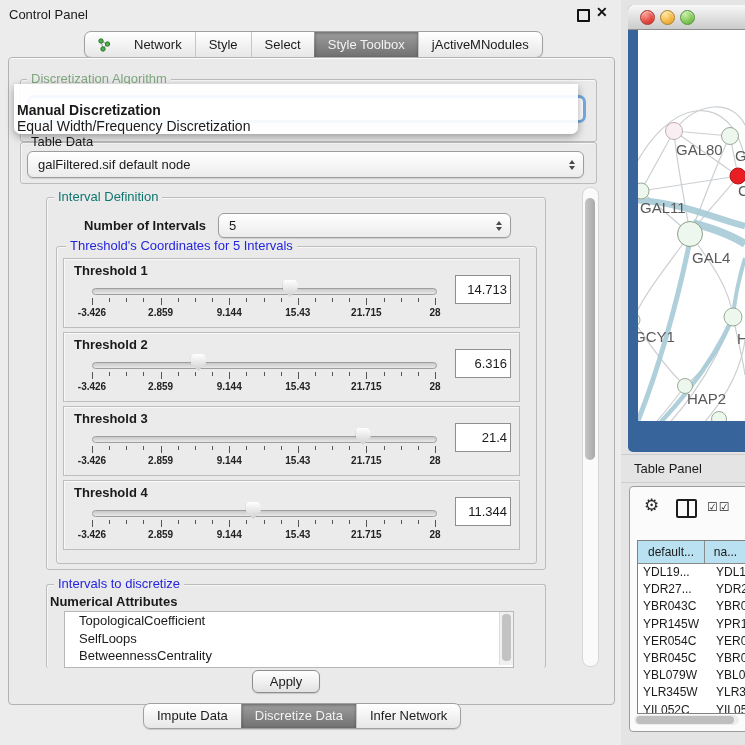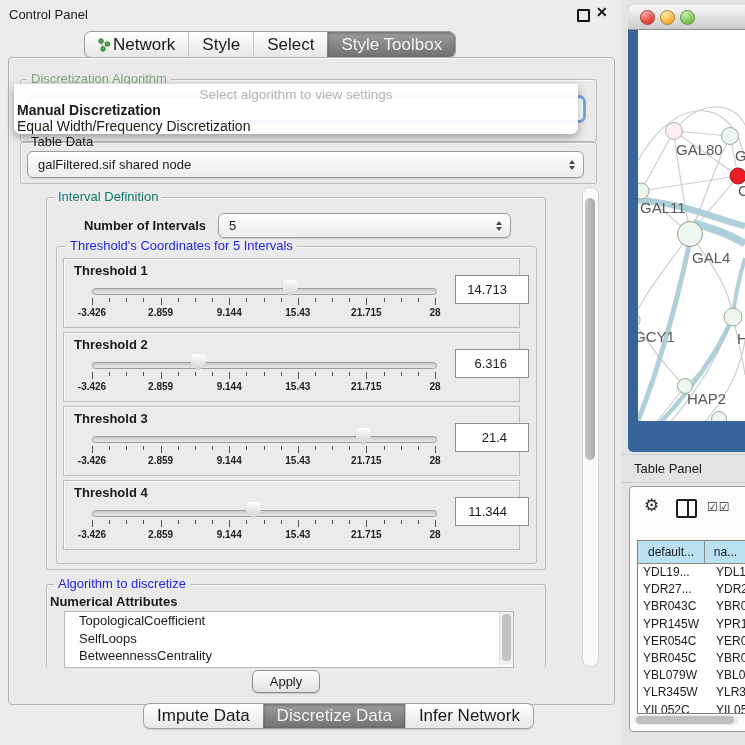--- a/index.html
+++ b/index.html
@@ -9,21 +9,21 @@
 
   
   .cp{left:0;top:0;width:621px;height:745px;background:#ececec;}
   .cp-title{left:9px;top:7px;font-size:13px;}
   .win-restore{left:577px;top:9px;width:9px;height:9px;border:2px solid #111;border-radius:1px;}
   .win-close{left:596px;top:4px;font-size:14px;font-weight:bold;color:#111;}
 
   
   .pill{display:inline-flex;border:1px solid #a0a0a0;border-radius:7px;overflow:hidden;
         background:linear-gradient(#ffffff,#e7e7e7);box-shadow:0 1px 1px rgba(0,0,0,.15);}
-  .pill .tab{padding:0 13px;font-size:17px;line-height:25px;white-space:nowrap;display:flex;align-items:center;gap:2px;border-left:1px solid #c6c6c6;cursor:default;}
+  .pill .tab{padding:0 13px;font-size:13px;line-height:25px;white-space:nowrap;display:flex;align-items:center;gap:23px;border-left:1px solid #c6c6c6;cursor:default;}
   .pill .tab:first-child{border-left:none;}
   .pill .tab.sel{background:linear-gradient(#9d9d9d,#717171);color:#f2f2f2;border-left-color:transparent;
                  box-shadow:inset 0 1px 3px rgba(0,0,0,.35);}
   #top-tabs{left:84px;top:31px;height:25px;}
   #bottom-tabs{left:143px;top:703px;height:24px;}
   #bottom-tabs .tab{line-height:24px;font-weight:400;}
 
   .content-panel{left:8px;top:57px;width:605px;height:646px;background:#eaeaea;
                  border:1px solid #b2b2b2;border-radius:4px;box-shadow:inset 0 1px 0 #fdfdfd;}
 
@@ -56,21 +56,21 @@
         border:1px solid #bdbdbd;box-shadow:inset 1px 1px 0 rgba(255,255,255,.7);}
   .tbox .tlabel{position:absolute;left:10px;top:4px;font-size:13px;font-weight:bold;}
   .track{position:absolute;left:28px;top:29px;width:343px;height:5px;border:1px solid #9e9e9e;border-radius:4px;
          background:linear-gradient(#c9c9c9,#e8e8e8);}
   .handle{position:absolute;top:21px;width:15px;height:17px;background:linear-gradient(#ffffff,#cfcfcf);
           clip-path:polygon(15% 0,85% 0,100% 20%,100% 55%,50% 100%,0 55%,0 20%);
           filter:drop-shadow(0 1px 1px rgba(0,0,0,.4));}
   .tick{position:absolute;width:1px;background:#555;}
   .ticklab{position:absolute;top:48px;width:56px;text-align:center;font-size:10px;font-weight:bold;color:#222;}
   .vbox{position:absolute;left:391px;top:16px;width:51px;height:27px;background:#fff;border:1px solid #8f8f8f;
-        font-size:13px;line-height:27px;text-align:right;padding-right:21px;}
+        font-size:13px;line-height:27px;text-align:right;padding-right:3px;}
 
   
   .sb-track{background:#fafafa;border:1px solid #d6d6d6;border-radius:8px;}
   .sb-thumb{background:linear-gradient(90deg,#c6c6c6,#a9a9a9);border-radius:6px;}
 
   .attr-list{background:#fff;border:1px solid #b7b7b7;overflow:hidden;}
   .attr-list .item{padding-left:14px;font-size:13px;line-height:17.5px;white-space:nowrap;}
 
   .btn{border:1px solid #8d8d8d;border-radius:6px;background:linear-gradient(#ffffff,#e2e2e2);
        font-size:13px;text-align:center;line-height:21px;box-shadow:0 1px 1px rgba(0,0,0,.15);}
@@ -128,38 +128,40 @@
       </div>
       <div class="tab">
         <span>Style</span>
       </div>
       <div class="tab">
         <span>Select</span>
       </div>
       <div class="tab sel">
         <span>Style Toolbox</span>
       </div>
+      <div class="tab">
+        <span>jActiveMNodules</span>
+      </div>
     </div>
 
   <div class="abs content-panel"></div>
 
   <div class="abs group" style="left:20px;top:79px;width:575px;height:61px;"></div>
   <div class="abs gtitle t-faint" style="left:27px;top:72px;">Discretization Algorithm</div>
   <div class="abs combo-focus" style="left:27px;top:95px;width:553px;height:22px;"></div>
 
   <div class="abs popup" style="left:14px;top:84px;width:564px;height:50px;">
-    <div class="hdr">Select algorithm to view settings</div>
     <div class="opt" style="top:18px;font-weight:bold;">Manual Discretization</div>
     <div class="opt" style="top:34px;">Equal Width/Frequency Discretization</div>
   </div>
 
   <div class="abs group" style="left:20px;top:142px;width:575px;height:40px;"></div>
   <div class="abs gtitle" style="left:27px;top:135px;background:transparent;">Table Data</div>
   <div class="abs combo" style="left:27px;top:151px;width:555px;height:25px;">
-    <span class="val">galFiltered.sif shared node</span>
+    <span class="val">galFiltered.sif default node</span>
     <span class="stepper">
         <i class="up"></i>
         <i class="dn"></i>
       </span>
   </div>
 
   <div class="abs sb-track" style="left:582px;top:187px;width:15px;height:478px;">
     <div class="sb-thumb" style="position:absolute;left:2px;top:10px;width:10px;height:262px;"></div>
   </div>
 
@@ -306,21 +308,21 @@
         <div class="ticklab" style="left:68.6px">2.859</div>
         <div class="ticklab" style="left:137.2px">9.144</div>
         <div class="ticklab" style="left:205.8px">15.43</div>
         <div class="ticklab" style="left:274.4px">21.715</div>
         <div class="ticklab" style="left:343.0px">28</div>
         <div class="vbox">11.344</div>
       </div>
     </div>
 
   <div class="abs group" style="left:46px;top:584px;width:498px;height:83px;border-bottom:none;"></div>
-  <div class="abs gtitle t-blue" style="left:54px;top:577px;">Algorithm to discretize</div>
+  <div class="abs gtitle t-blue" style="left:54px;top:577px;">Intervals to discretize</div>
   <div class="abs" style="left:50px;top:594px;font-size:13px;font-weight:bold;">Numerical Attributes</div>
   <div class="abs attr-list" id="attr-list" style="left:64px;top:611px;width:448px;height:55px;">
       <div class="item">TopologicalCoefficient</div>
       <div class="item">SelfLoops</div>
       <div class="item">BetweennessCentrality</div>
     </div>
   <div class="abs" style="left:499px;top:612px;width:13px;height:53px;background:#f0f0f0;border-left:1px solid #ddd;">
     <div style="position:absolute;left:2px;top:2px;width:9px;height:47px;background:#c3c3c3;border-radius:4px;"></div>
   </div>
 

